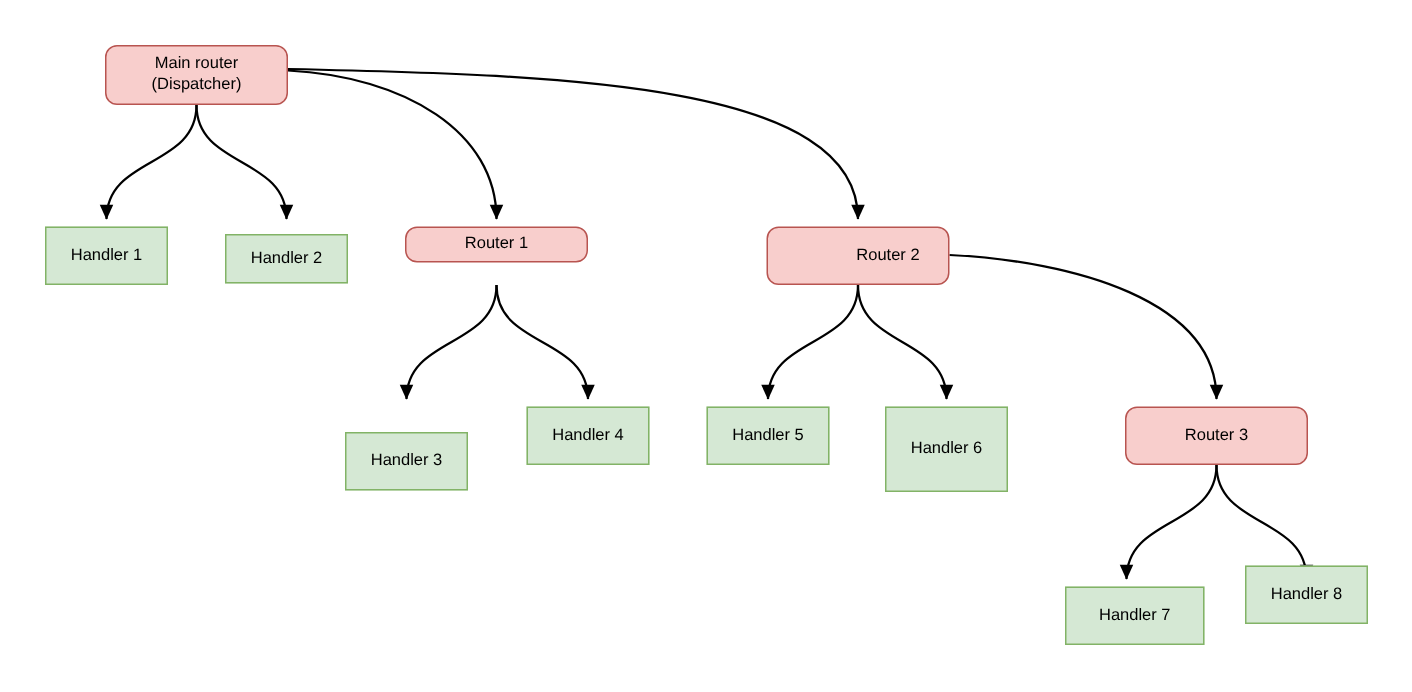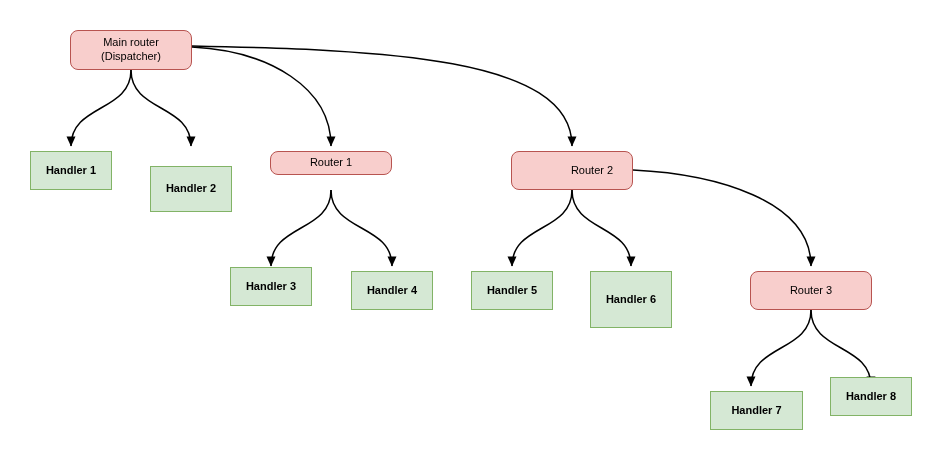--- a/index.html
+++ b/index.html
@@ -46,21 +46,20 @@
     white-space: pre-line;
   }
   .node.router {
     background: var(--router-fill, #f8cecc);
     border: 1px solid var(--router-border, #b85450);
     border-radius: 8px;
   }
   .node.handler {
     background: var(--handler-fill, #d5e8d4);
     border: 1px solid var(--handler-border, #82b366);
-    font-weight: bold;
   }
 </style>
 </head>
 <body>
 
 <div class="canvas">
 
   <svg class="edges" viewBox="0 0 941 461" xmlns="http://www.w3.org/2000/svg">
     <defs>
       <marker id="arrow" viewBox="0 0 12 12" refX="10.5" refY="6" markerWidth="12" markerHeight="12" markerUnits="userSpaceOnUse" orient="auto">
@@ -82,33 +81,33 @@
 
   <div class="node router" style="left:70px;  top:30px;  width:122px; height:40px;">
     <span class="label">Main router
 (Dispatcher)</span>
   </div>
 
   <div class="node handler" style="left:30px;  top:151px; width:82px;  height:39px;">
     <span class="label">Handler 1</span>
   </div>
 
-  <div class="node handler" style="left:150px; top:166px; width:82px;  height:46px;">
+  <div class="node handler" style="left:150px; top:156px; width:82px;  height:33px;">
     <span class="label">Handler 2</span>
   </div>
 
   <div class="node router" style="left:270px; top:151px; width:122px; height:24px;">
     <span class="label">Router 1</span>
   </div>
 
   <div class="node router" style="left:511px; top:151px; width:122px; height:39px;padding-left:40px;">
     <span class="label">Router 2</span>
   </div>
 
-  <div class="node handler" style="left:230px; top:267px; width:82px;  height:39px;">
+  <div class="node handler" style="left:230px; top:288px; width:82px;  height:39px;">
     <span class="label">Handler 3</span>
   </div>
 
   <div class="node handler" style="left:351px; top:271px; width:82px;  height:39px;">
     <span class="label">Handler 4</span>
   </div>
 
   <div class="node handler" style="left:471px; top:271px; width:82px;  height:39px;">
     <span class="label">Handler 5</span>
   </div>

